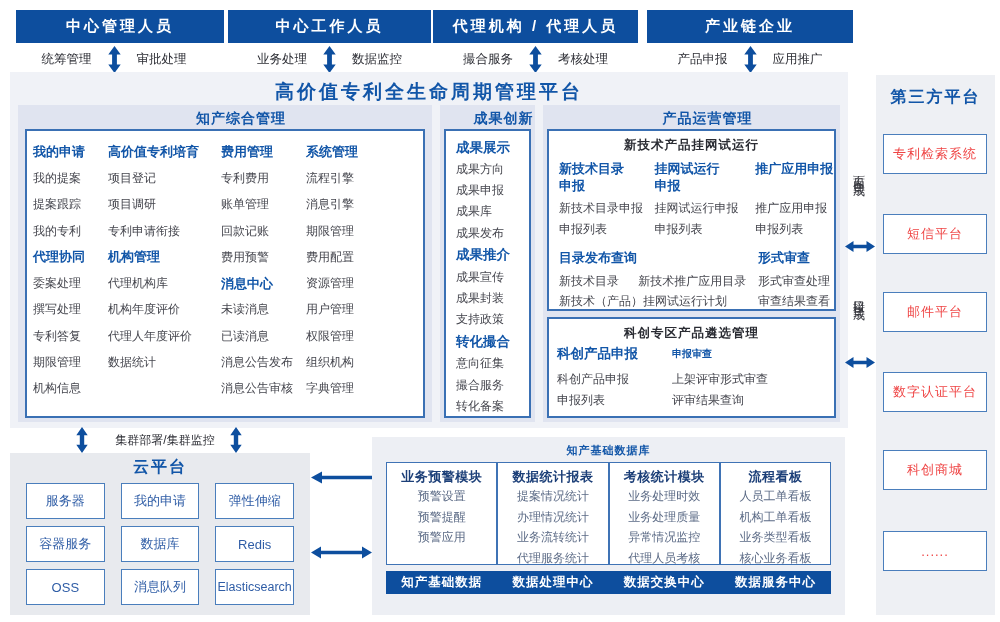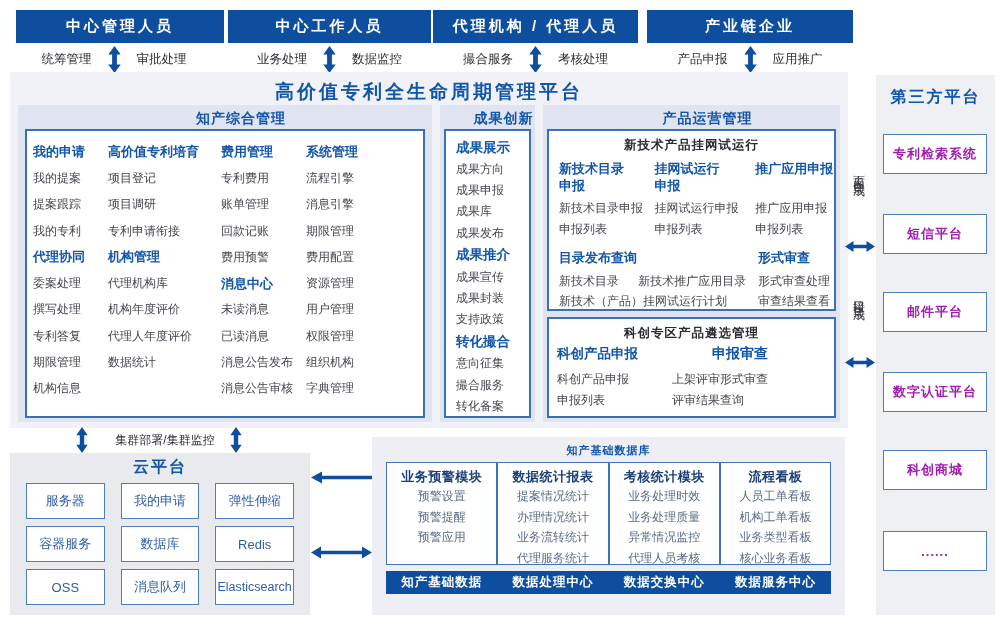--- a/index.html
+++ b/index.html
@@ -74,21 +74,21 @@
   .db-bar { flex:1; height:23px; background:#0d4e9e; color:#fff; font-weight:bold; font-size:12.5px;
     display:flex; align-items:center; justify-content:center; letter-spacing:1px; }
 
   .arrow-left { position:absolute; left:311px; top:471px; }
   .arrow-lr { position:absolute; left:311px; top:546px; }
 
   
   .tp-panel { position:absolute; left:876px; top:75px; width:119px; height:540px; background:#eef0f4; }
   .tp-title { padding-top:12px; text-align:center; font-size:16px; font-weight:bold; color:#1256a8; letter-spacing:2px; }
   .tp-box { position:absolute; left:7px; width:104px; height:40px; border:1.5px solid #4a7ebc; background:#fff;
-    display:flex; align-items:center; justify-content:center; font-size:13px; color:#a21caf; letter-spacing:1px;font-weight:bold; }
+    display:flex; align-items:center; justify-content:center; font-size:13px; color:#ef4444; letter-spacing:1px; }
   .tp1{top:59px} .tp2{top:139px} .tp3{top:217px} .tp4{top:297px} .tp5{top:375px} .tp6{top:456px}
 
   
   .int-label { position:absolute; left:849px; width:18px; writing-mode:vertical-rl; text-orientation:upright;
     font-size:12px; color:#34353c; letter-spacing:3px; }
   .intl1{top:166px} .intl2{top:290px}
   .int-arrow1 { position:absolute; left:845px; top:240px; }
   .int-arrow2 { position:absolute; left:845px; top:356px; }
 </style>
 </head>
@@ -244,21 +244,21 @@
       </div>
       <div class="white-box pbox2">
         <div class="inner-box-title">科创专区产品遴选管理</div>
         <div class="sel-cols">
           <div class="selc1">
             <div class="tcol-header" style="height:24px;font-size:13.5px;">科创产品申报</div>
             <div class="titem">科创产品申报</div>
             <div class="titem">申报列表</div>
           </div>
           <div>
-            <div class="tcol-header" style="height:24px;font-size:14px;margin-left:40px;">申报审查</div>
+            <div class="tcol-header" style="height:24px;font-size:10px;">申报审查</div>
             <div class="titem">上架评审形式审查</div>
             <div class="titem">评审结果查询</div>
           </div>
         </div>
       </div>
     </div>
   </div>
 
   <svg class="arrow-svg cluster-arrow1" width="12" height="26" viewBox="0 0 12 26">
       <path d="M6 0 L11.7 8.3 H8.2 V17.7 H11.7 L6 26 L0.3 17.7 H3.8 V8.3 H0.3 Z" fill="#0d4e9e"></path>

